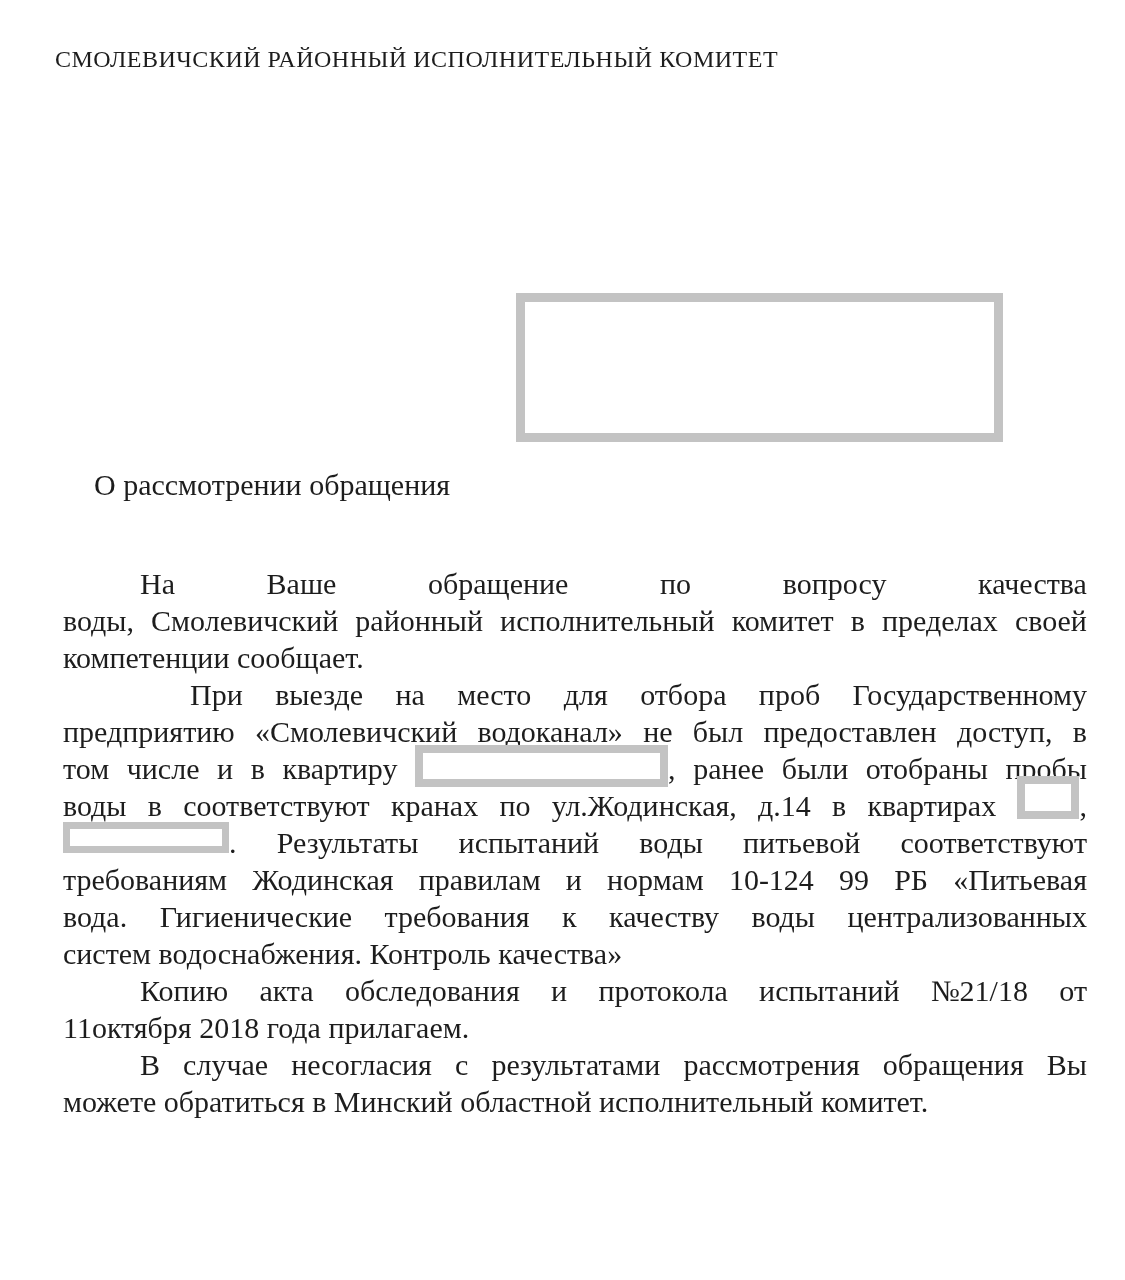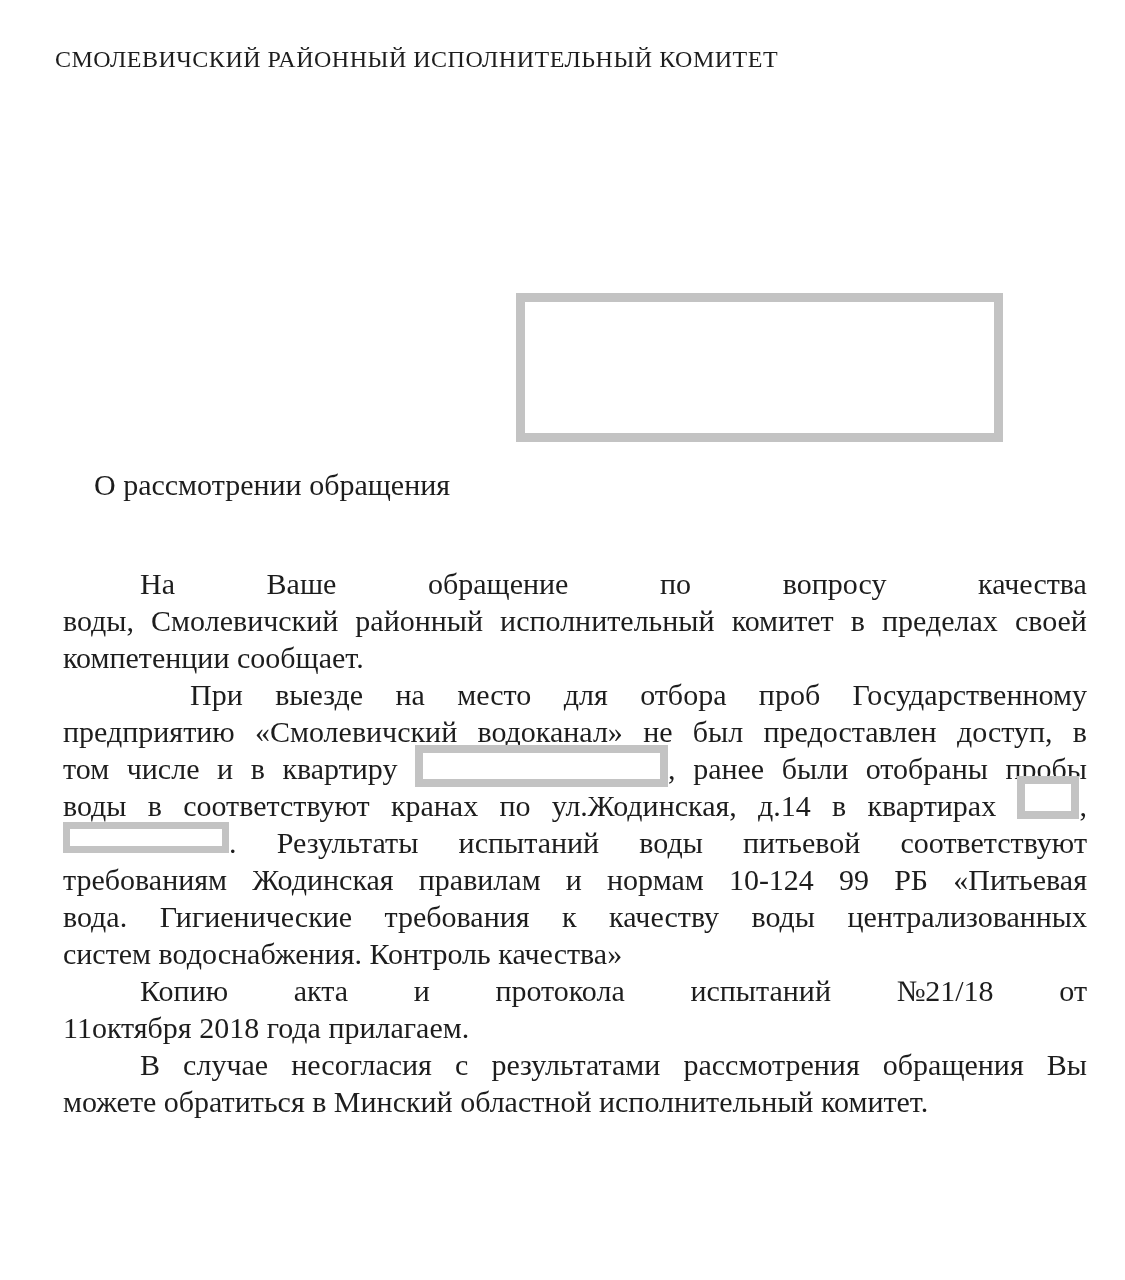--- a/index.html
+++ b/index.html
@@ -160,20 +160,21 @@
         <span>требования</span>
         <span>к</span>
         <span>качеству</span>
         <span>воды</span>
         <span>централизованных</span>
       </div>
       <div class="line"><span>систем водоснабжения. Контроль качества»</span></div>
       <div class="line justify" style="padding-left: 77px;">
         <span>Копию</span>
         <span>акта</span>
+        <span>обследования</span>
         <span>и</span>
         <span>протокола</span>
         <span>испытаний</span>
         <span>№21/18</span>
         <span>от</span>
       </div>
       <div class="line"><span>11октября 2018 года прилагаем.</span></div>
       <div class="line justify" style="padding-left: 77px;">
         <span>В</span>
         <span>случае</span>

